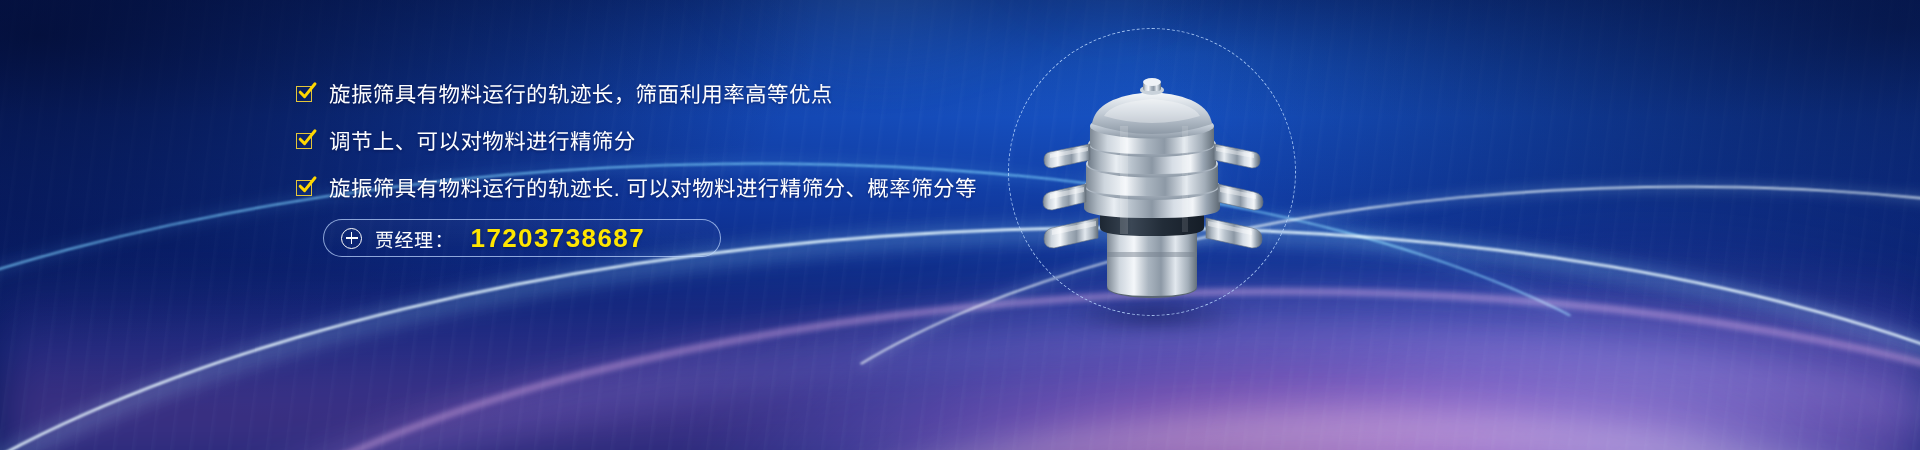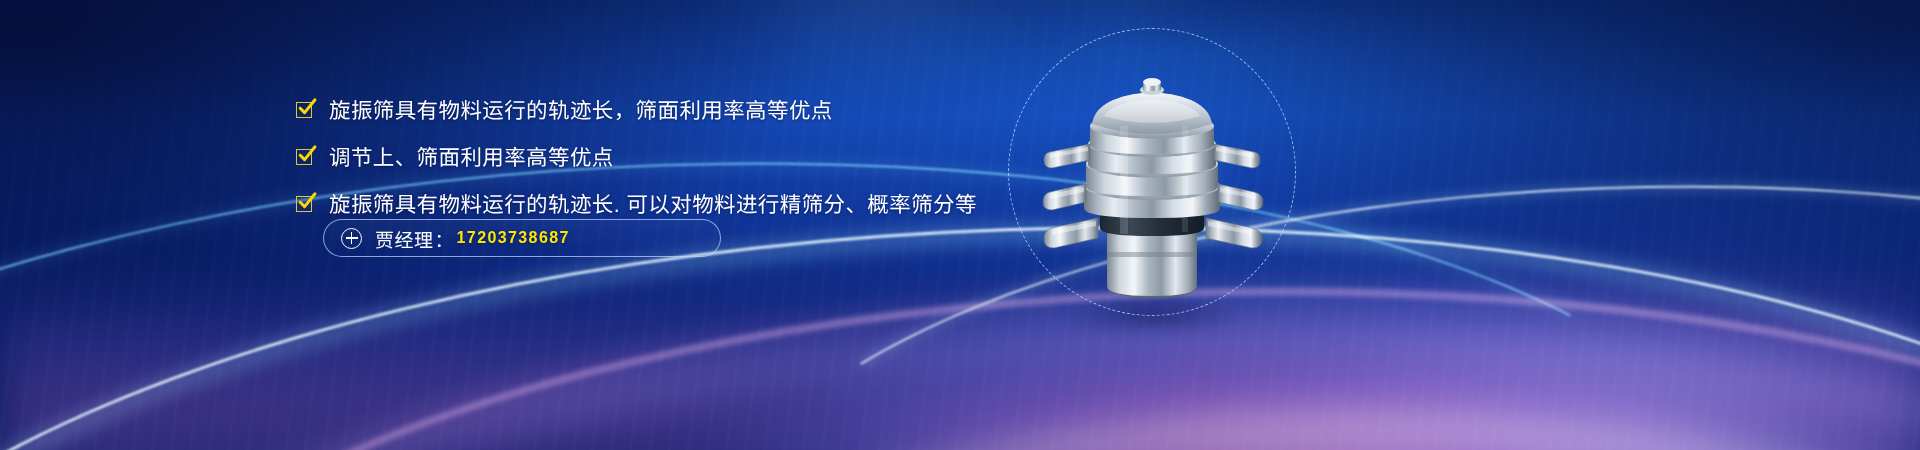--- a/index.html
+++ b/index.html
@@ -163,21 +163,21 @@
     mix-blend-mode:screen;
   }
 
   
   .content{
     position:absolute; left:0; top:0; width:100%; height:100%;
   }
   .bullets{
     position:absolute;
     left:296px;
-    top:96px;
+    top:80px;
     width:760px;
   }
   .bullet{
     display:flex;
     align-items:flex-start;
     margin-bottom:17px;
     min-height:30px;
   }
   .chk{
     flex:0 0 auto;
@@ -245,25 +245,25 @@
     letter-spacing:.5px;
     white-space:nowrap;
   }
   .pill-sep{
     color:#ffffff;
     font-size:19px;
     margin:0 1px;
   }
   .pill-number{
     color:#ffe600;
-    font-size:16px;
+    font-size:26px;
     font-weight:bold;
     letter-spacing:1.4px;
     white-space:nowrap;
-    margin-left:2px;
+    margin-left:16px;
     text-shadow:0 1px 3px rgba(0,10,60,.5);
     text-align:center;
   }
 
   
   .product{
     position:absolute;
     left:1008px;
     top:28px;
     width:300px;
@@ -435,21 +435,21 @@
         <span class="bullet-text">旋振筛具有物料运行的轨迹长，筛面利用率高等优点</span>
       </div>
 
       <div class="bullet">
         <span class="chk">
           <span class="box"></span>
           <svg class="tick" viewBox="0 0 20 20">
               <path d="M3.2 10.2 L7.6 14.6 L18 1.8" fill="none" stroke="#ffd700" stroke-width="3" stroke-linecap="round" stroke-linejoin="round"></path>
             </svg>
         </span>
-        <span class="bullet-text">调节上、筛面利用率高等优点</span>
+        <span class="bullet-text">调节上、可以对物料进行精筛分</span>
       </div>
 
       <div class="bullet">
         <span class="chk">
           <span class="box"></span>
           <svg class="tick" viewBox="0 0 20 20">
               <path d="M3.2 10.2 L7.6 14.6 L18 1.8" fill="none" stroke="#ffd700" stroke-width="3" stroke-linecap="round" stroke-linejoin="round"></path>
             </svg>
         </span>
         <span class="bullet-text">旋振筛具有物料运行的轨迹长. 可以对物料进行精筛分、概率筛分等</span>

